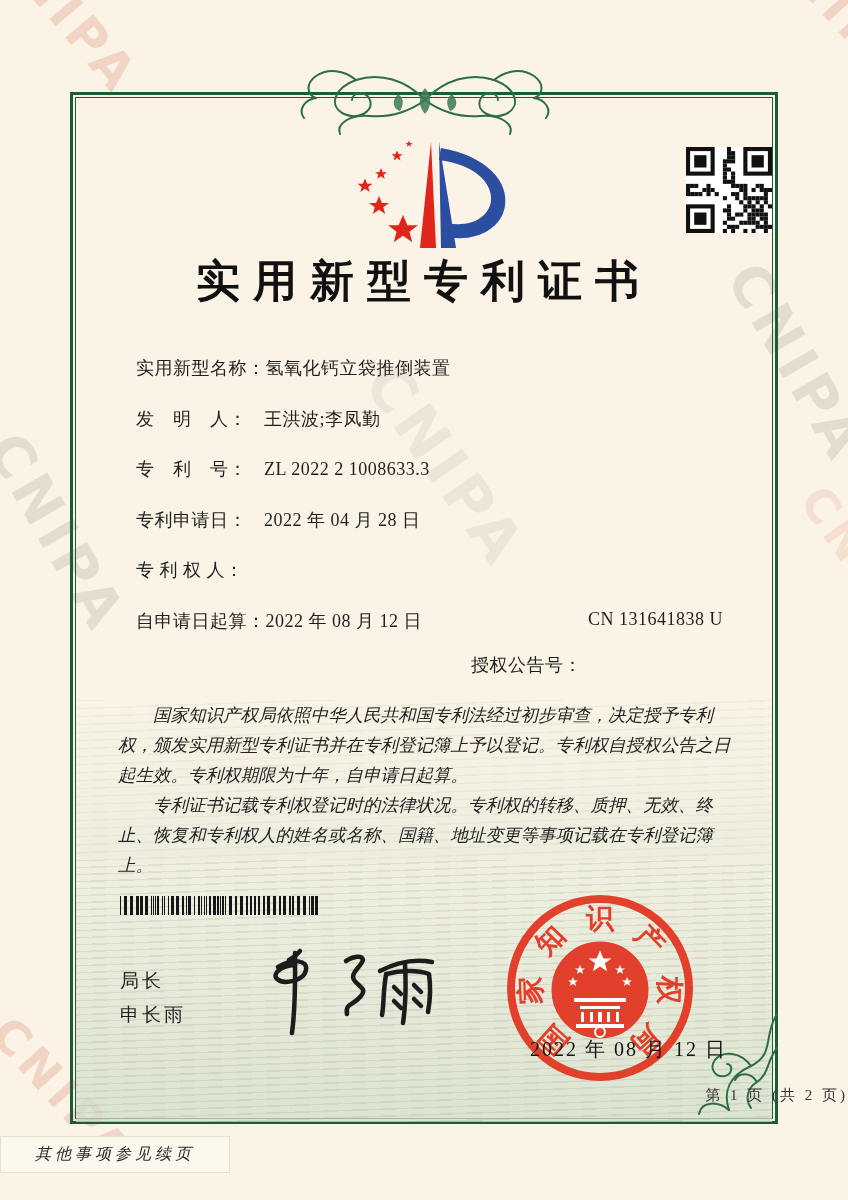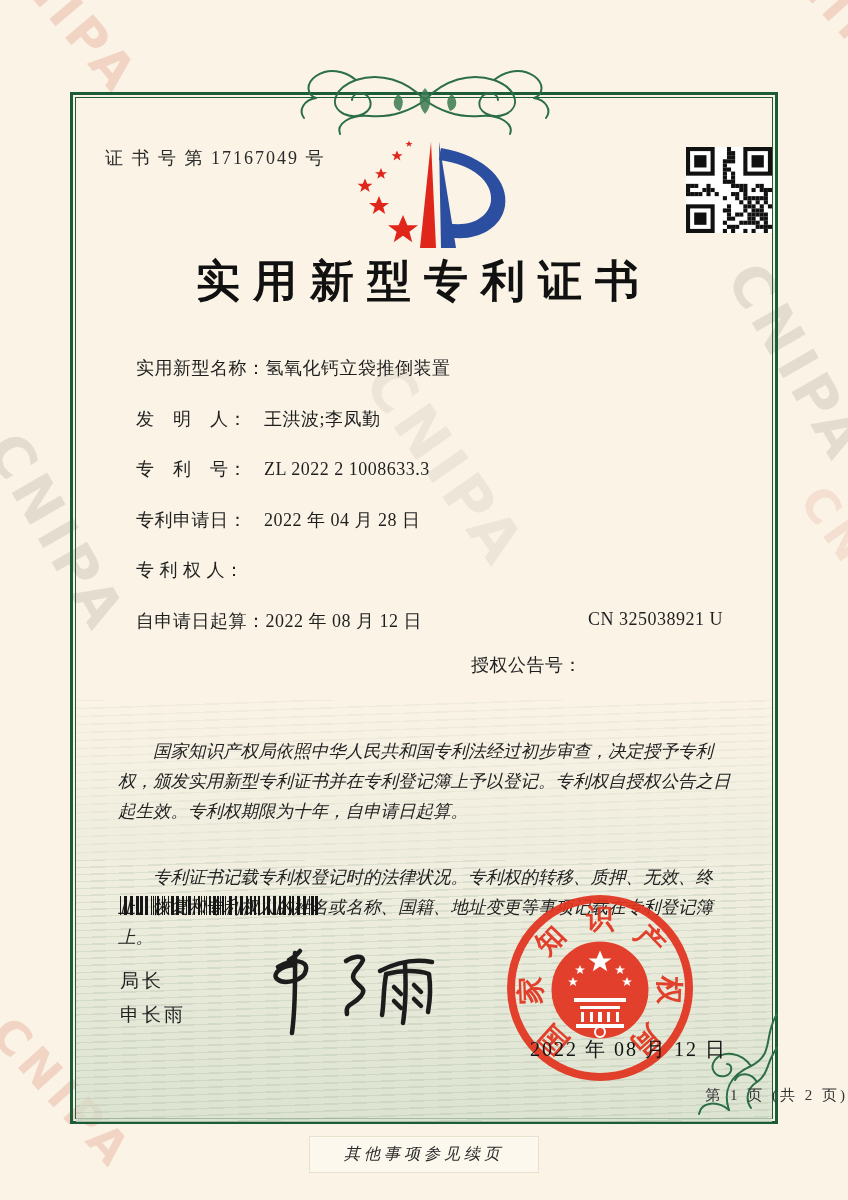--- a/index.html
+++ b/index.html
@@ -40,35 +40,35 @@
   .fields { position:absolute; left:136px; top:356px; width:620px; }
   .frow   { display:flex; align-items:baseline; margin-bottom:26.5px; font-size:18px;
             letter-spacing:0.5px; height:24px; position:relative; }
   .flabel { flex:0 0 128px; white-space:nowrap; }
   .fvalue { white-space:nowrap; }
   .fpair2 { position:absolute; left:335px; top:0; display:flex; }
   .fpair2 .flabel { flex:0 0 auto; margin-right:6px;margin-top:44px; }
   
   .body-text { position:absolute; left:118px; top:700px; width:616px;
                font-size:17.5px; line-height:1.72; font-style:italic; color:#222; }
-  .body-text p { text-indent:2em;margin-top:36px; }
+  .body-text p { text-indent:2em; }
   
   .barcode { position:absolute; left:120px; top:896px; width:218px; height:19px;
              display:flex; align-items:stretch; }
   .barcode i { display:block; background:#161616; }
   .sig-role { position:absolute; left:120px; top:968px; font-size:19px; letter-spacing:3px; }
   .sig-name { position:absolute; left:120px; top:1002px; font-size:19px; letter-spacing:3px; }
   .signature { position:absolute; left:248px; top:942px; width:200px; height:102px; }
   .seal { position:absolute; left:495px; top:888px; width:210px; height:205px; }
   .seal text { font-family:"DejaVu Serif",serif; font-size:28px; font-weight:bold; fill:#e2341f; }
   .seal-date { position:absolute; left:530px; top:1036px; font-size:20px; letter-spacing:2px;
                color:#141414; z-index:3; }
   .page-indicator { position:absolute; left:0; top:1086px; width:848px; text-align:right;
                     font-size:15px; letter-spacing:3px; color:#333; }
-  .note-box { position:absolute; left:0; top:1136px; width:848px; text-align:center; }
+  .note-box { position:absolute; left:0; top:1136px; width:848px; text-align:left; }
   .note-box span { display:inline-block; background:#fcf8ee; border:1px solid #e9e1cd;
                    padding:7px 34px; font-size:16px; letter-spacing:4px; font-style:italic; color:#2a2a2a; }
   .g-stroke { stroke:#2c6e46; fill:none; stroke-linecap:round; }
 </style>
 </head>
 <body>
 
 <div class="page">
 
   
@@ -118,21 +118,20 @@
     <g class="g-stroke" stroke-width="2">
       <path d="M84,6 C70,28 82,46 58,58 C36,68 30,84 36,102"></path>
       <path d="M58,58 C48,44 30,42 22,52 C16,60 22,70 32,68 C40,66 40,56 34,56"></path>
       <path d="M36,102 C24,92 8,94 6,106"></path>
       <path d="M84,40 C74,52 76,66 64,74 C54,80 52,92 58,100"></path>
       <path d="M64,74 C58,64 46,64 42,72"></path>
     </g>
   </svg>
 
   
-  <div class="cert-no">证 书 号 第 17167049 号</div>
 
   
   <svg class="logo" viewBox="0 0 170 118">
     <g fill="#e0251b">
       <use href="#star" transform="translate(58,94) scale(1.5)"></use>
       <use href="#star" transform="translate(34,70) scale(1.0)"></use>
       <use href="#star" transform="translate(20,50) scale(0.75)"></use>
       <use href="#star" transform="translate(36,38) scale(0.6)"></use>
       <use href="#star" transform="translate(52,20) scale(0.55)"></use>
       <use href="#star" transform="translate(64,8)  scale(0.35)"></use>
@@ -287,21 +286,21 @@
       <span class="fvalue">2022 年 04 月 28 日</span>
     </div>
     <div class="frow">
       <span class="flabel">专 利 权 人：</span>
     </div>
     <div class="frow">
       <span class="flabel">自申请日起算：</span>
       <span class="fvalue">2022 年 08 月 12 日</span>
       <span class="fpair2">
         <span class="flabel">授权公告号：</span>
-        <span class="fvalue">CN 325038921 U</span>
+        <span class="fvalue">CN 131641838 U</span>
       </span>
     </div>
   </div>
 
   
   <div class="body-text">
     <p>国家知识产权局依照中华人民共和国专利法经过初步审查，决定授予专利权，颁发实用新型专利证书并在专利登记簿上予以登记。专利权自授权公告之日起生效。专利权期限为十年，自申请日起算。</p>
     <p>专利证书记载专利权登记时的法律状况。专利权的转移、质押、无效、终止、恢复和专利权人的姓名或名称、国籍、地址变更等事项记载在专利登记簿上。</p>
   </div>
 

